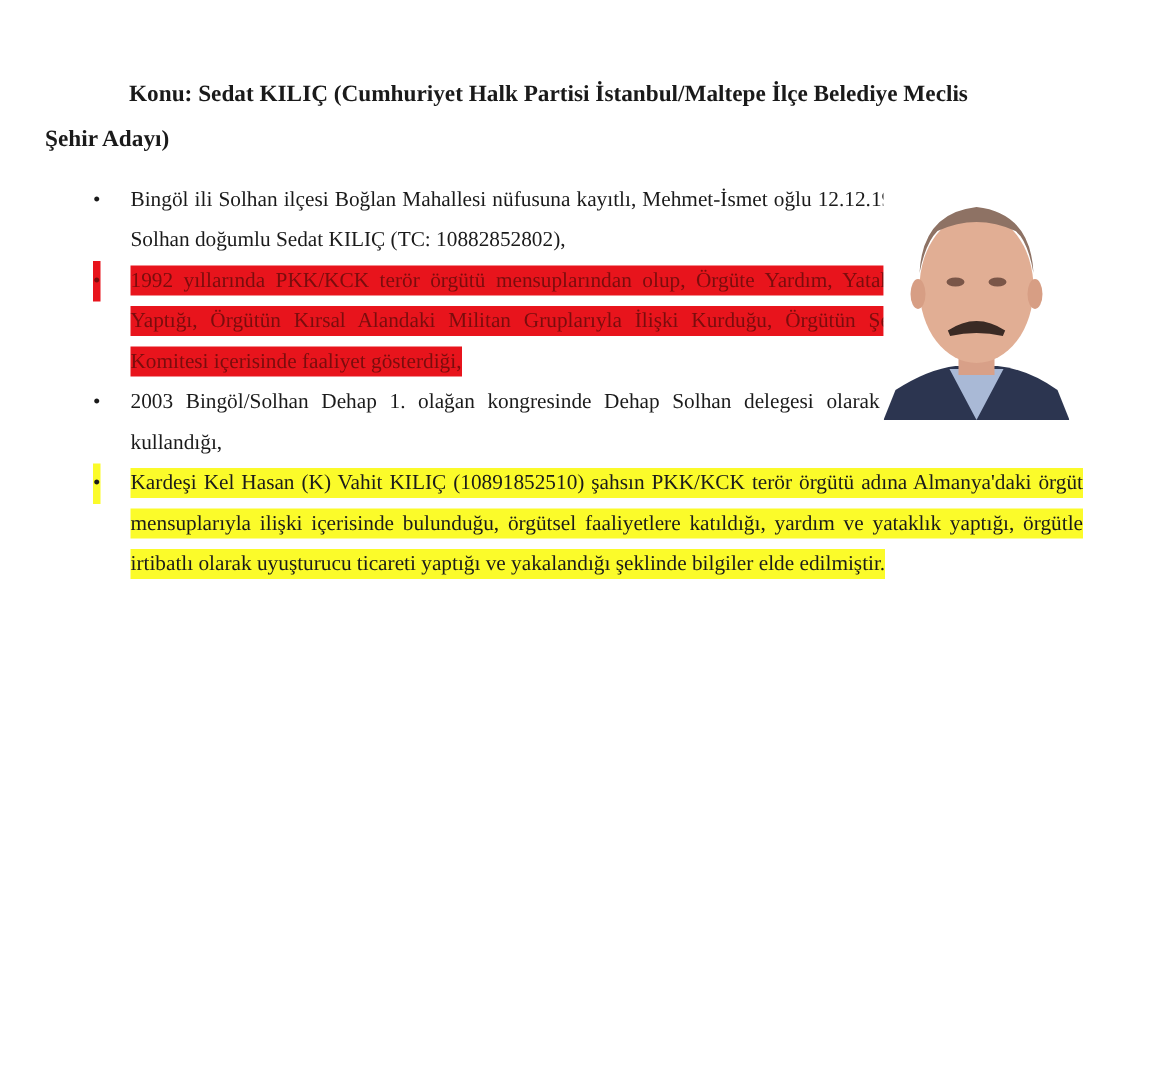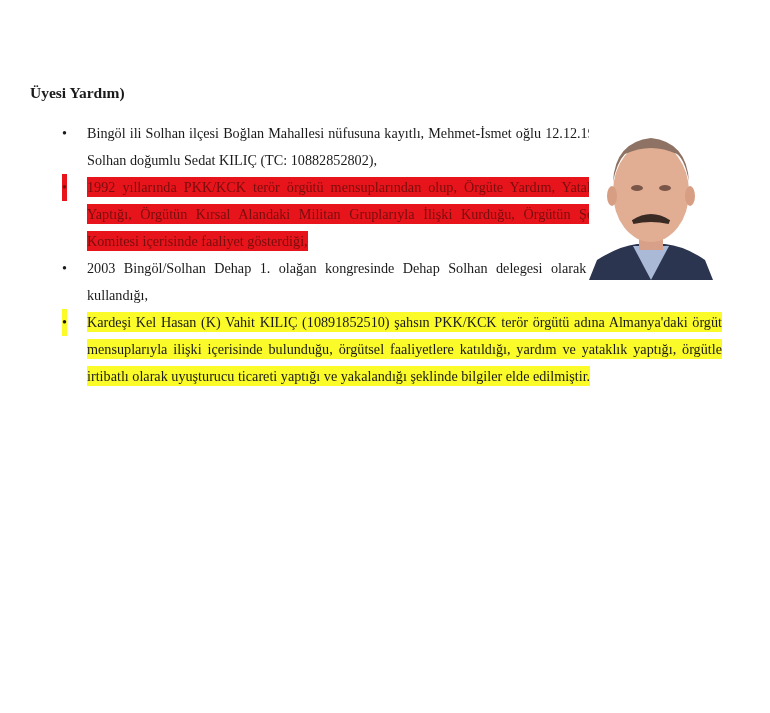--- a/index.html
+++ b/index.html
@@ -13,22 +13,22 @@
   .w1{width:522px;}
   .red .t span, .red .dot{background:#e8141c;color:#7a0d0d;}
   .yel .t span, .yel .dot{background:#fbfb2a;}
   .t span{box-decoration-break:clone;-webkit-box-decoration-break:clone;padding:2px 0;}
   .photo{position:absolute;left:589px;top:124px;width:124px;height:156px;background:#fff;overflow:hidden;}
 </style>
 </head>
 <body>
 
 <div class="title">
-  <span class="indent"></span><br>
-  <span>Üyesi Yardım)</span>
+  <span class="indent"></span><span>Konu: Sedat KILIÇ (Cumhuriyet Halk Partisi İstanbul/Maltepe İlçe Belediye Meclis</span><br>
+  <span>Şehir Adayı)</span>
 </div>
 
 <div class="bullets">
   <div class="item">
     <span class="dot">•</span>
     <div class="t w1"><span>Bingöl ili Solhan ilçesi Boğlan Mahallesi nüfusuna kayıtlı, Mehmet-İsmet oğlu 12.12.1969 Solhan doğumlu Sedat KILIÇ (TC: 10882852802),</span></div>
   </div>
   <div class="item red">
     <span class="dot">•</span>
     <div class="t w1"><span>1992 yıllarında PKK/KCK terör örgütü mensuplarından olup, Örgüte Yardım, Yataklık Yaptığı, Örgütün Kırsal Alandaki Militan Gruplarıyla İlişki Kurduğu, Örgütün Şehir Komitesi içerisinde faaliyet gösterdiği,</span></div>

